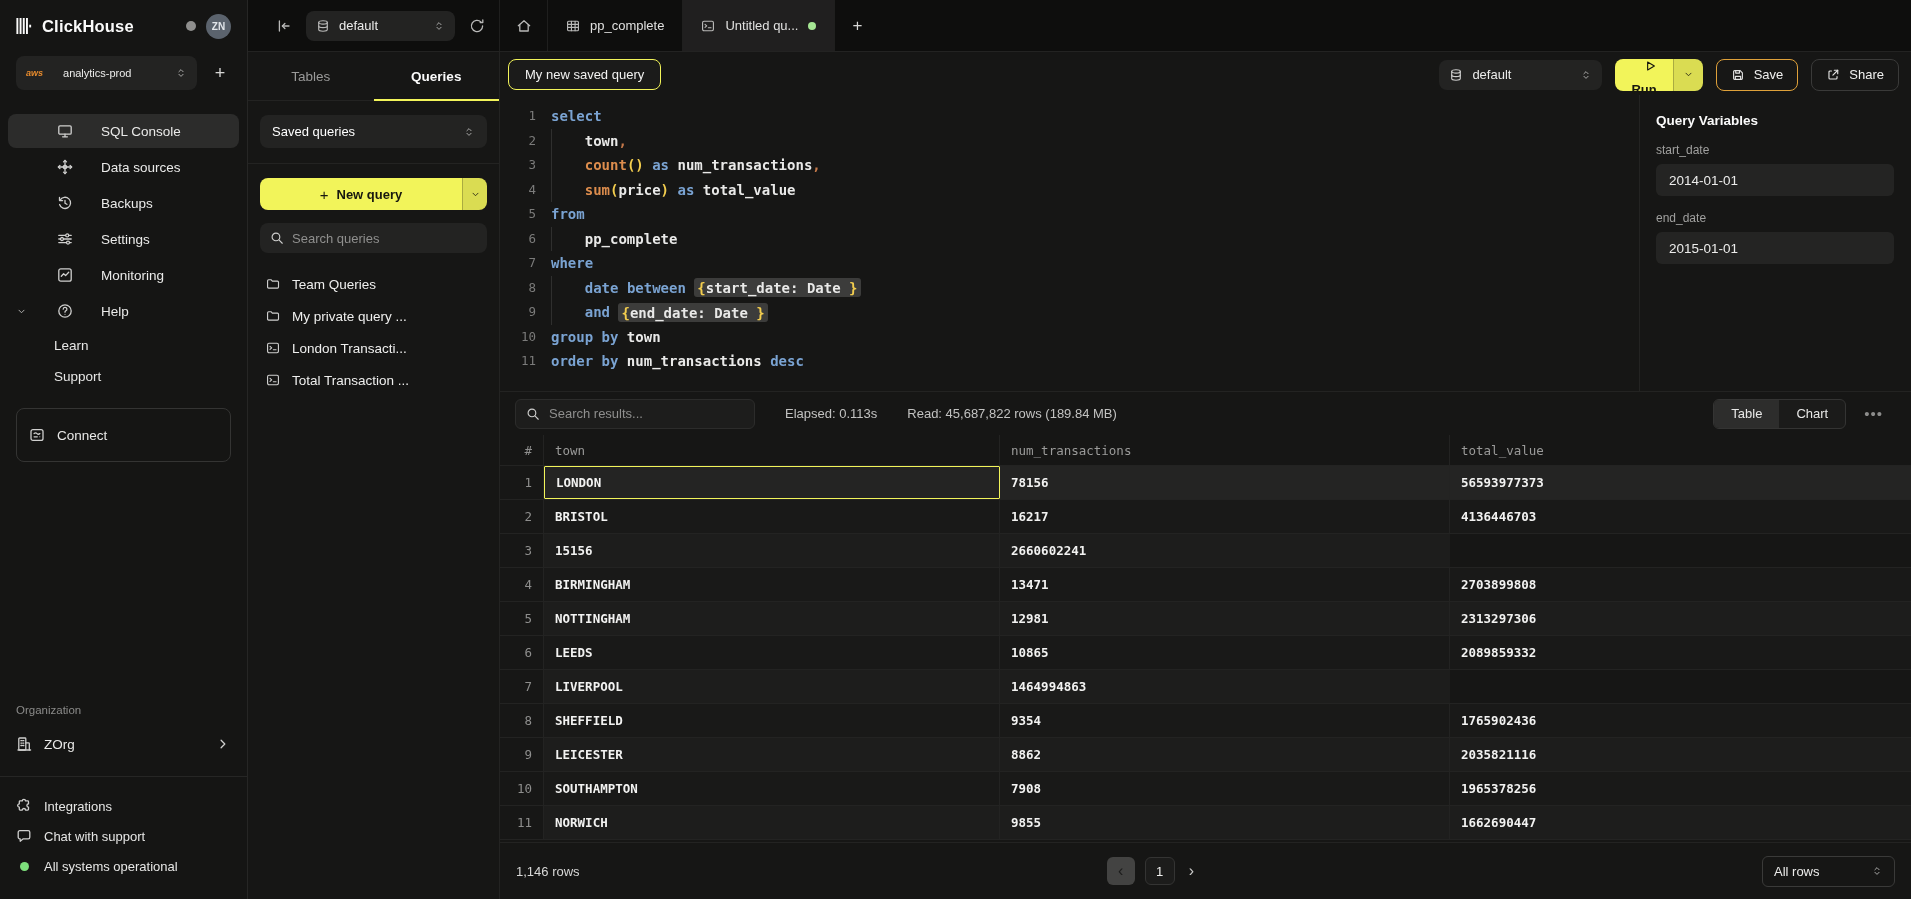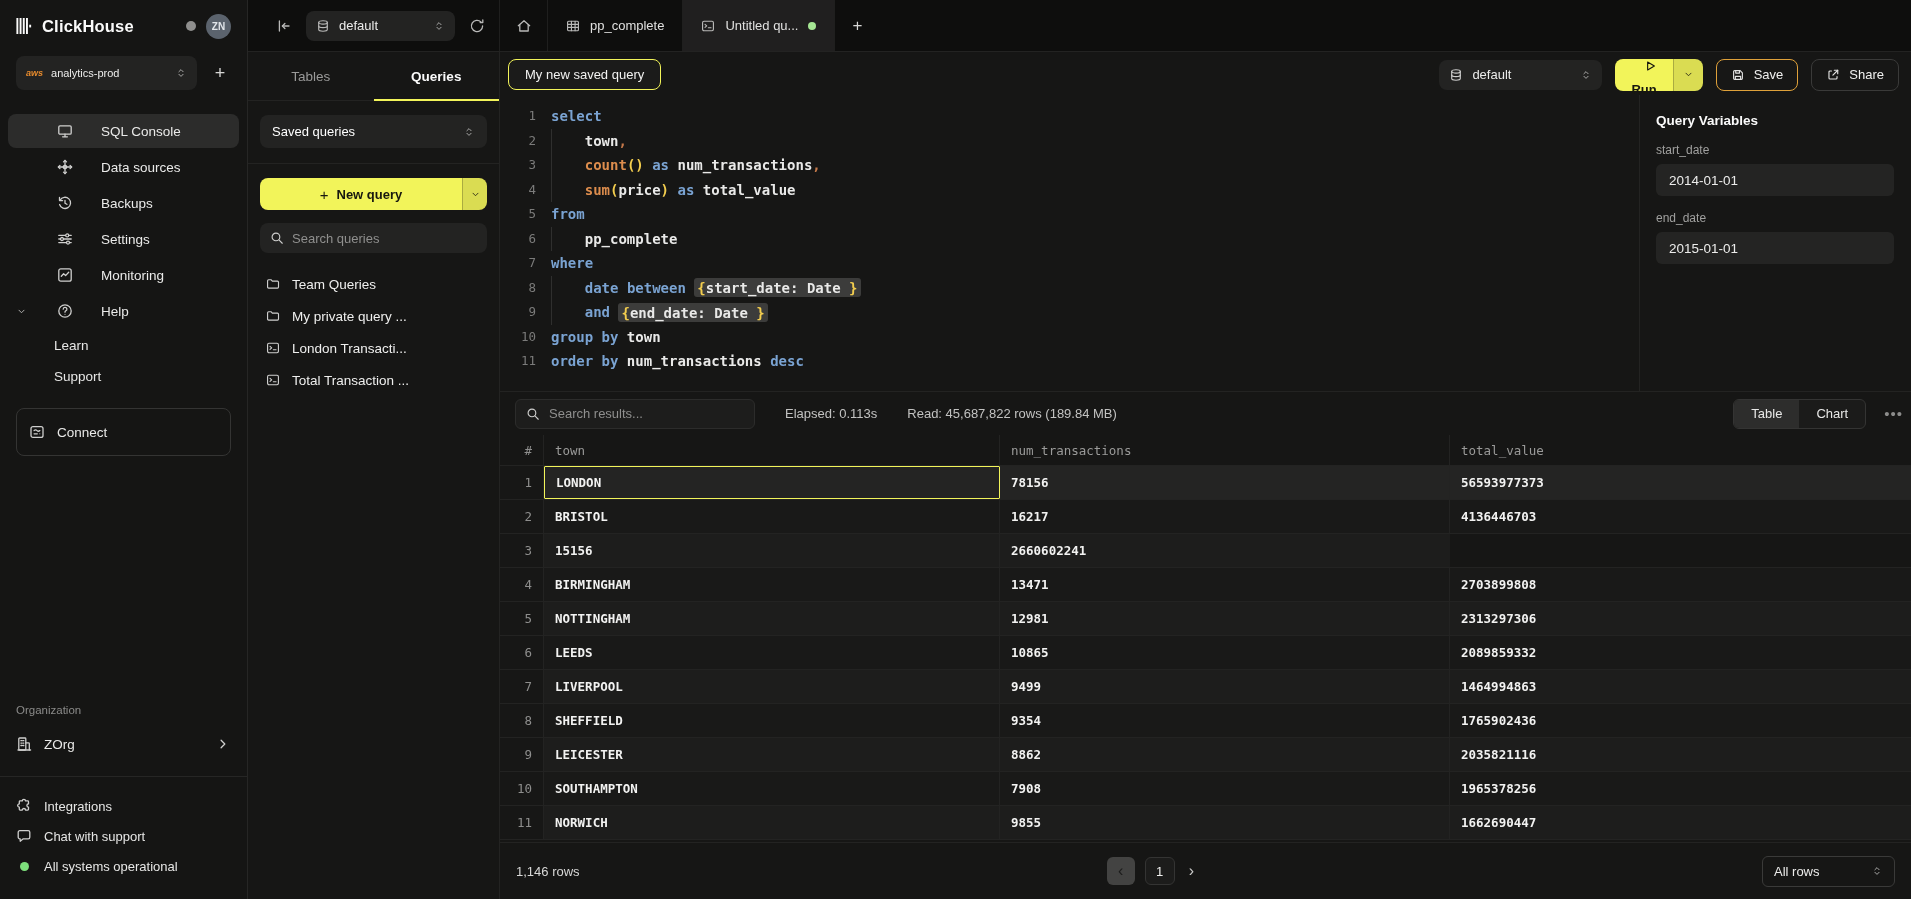--- a/index.html
+++ b/index.html
@@ -11,34 +11,34 @@
   .sidebar { width:248px; flex:none; background:#151514; border-right:1px solid #262625;
     display:flex; flex-direction:column; }
   .brand-row { height:52px; flex:none; display:flex; align-items:center; padding:0 16px; gap:10px; }
   .logo svg { display:block; }
   .brand-name { font-size:16.5px; font-weight:700; letter-spacing:.2px; color:#fafafa; }
   .brand-dot { width:10px; height:10px; border-radius:50%; background:#8f8f8e; margin-left:auto; }
   .avatar { width:25px; height:25px; border-radius:50%; background:#5b636d; color:#e2e6ea;
     font-size:10px; font-weight:700; display:flex; align-items:center; justify-content:center; }
   .cluster-row { display:flex; align-items:center; gap:10px; padding:4px 14px 0 16px; }
   .cluster-select { flex:1; height:34px; background:#232322; border-radius:8px; display:flex;
-    align-items:center; gap:8px; padding:0 10px; cursor:pointer; }
+    align-items:center; gap:20px; padding:0 10px; cursor:pointer; }
   .aws { color:#e78b2d; font-size:9px; font-weight:700; font-style:italic; }
   .cluster-name { font-size:11px; color:#ececeb; flex:1; white-space:nowrap; overflow:hidden; }
   .plus-btn { width:26px; height:26px; display:flex; align-items:center; justify-content:center;
     color:#d6d6d5; font-size:18px; font-weight:400; cursor:pointer; }
   .nav { margin-top:22px; }
   .nav-item { height:34px; margin:2px 8px; padding:0 8px; border-radius:8px; display:flex;
     align-items:center; gap:28px; font-size:13.5px; color:#eaeae9; cursor:pointer; }
   .nav-item.active { background:#2c2c2b; }
   .nav-caret { width:13px; flex:none; display:flex; align-items:center; color:#bdbdbc; }
   .nav-caret svg { width:11px; height:11px; }
   .sub-item { height:31px; padding-left:54px; display:flex; align-items:center; font-size:13.5px;
     color:#e6e6e5; cursor:pointer; }
-  .connect-btn { margin:16px 16px 0; height:48px; border:1px solid #343433; border-radius:8px;
+  .connect-btn { margin:16px 16px 0; height:54px; border:1px solid #343433; border-radius:8px;
     display:flex; align-items:center; gap:12px; padding:0 12px; font-size:13.5px; cursor:pointer; }
   .side-spacer { flex:1; }
   .org-label { padding:0 16px 10px; font-size:11.5px; color:#8a8a89; }
   .org-row { height:36px; display:flex; align-items:center; gap:12px; padding:0 16px; font-size:13.5px; cursor:pointer; }
   .org-row .chev-r { margin-left:auto; color:#cfcfce; }
   .side-divider { border-top:1px solid #262625; margin-top:14px; }
   .side-footer { padding:14px 16px 18px; }
   .foot-item { height:30px; display:flex; align-items:center; gap:12px; font-size:13px; color:#e6e6e5; cursor:pointer; }
   .status-dot { width:9px; height:9px; border-radius:50%; background:#7ddf7c; margin:0 3.5px; flex:none; }
   .icn { display:flex; align-items:center; justify-content:center; color:#cfcfce; flex:none; }
@@ -124,21 +124,21 @@
   .chip { background:#3c3c3b; border-radius:3px; padding:1.5px 3px; }
   .chip .y { color:#f2cd4e; }
   .variables { width:272px; flex:none; border-left:1px solid #232322; padding:18px 17px 0 16px; }
   .vars-title { font-size:13.5px; font-weight:600; color:#fafafa; }
   .var-label { margin-top:15px; font-size:12px; color:#a0a09f; }
   .var-input { margin-top:7px; height:32px; background:#242423; border-radius:6px; display:flex;
     align-items:center; padding:0 13px; font-size:13.5px; color:#ececeb; cursor:text; }
 
   
   .res-toolbar { height:43px; flex:none; display:flex; align-items:center; gap:30px;
-    padding:0 4px 0 15px; }
+    padding:0 24px 0 15px; }
   .res-search { width:240px; height:30px; background:#1d1d1c; border:1px solid #2c2c2b;
     border-radius:6px; display:flex; align-items:center; gap:9px; padding:0 10px; font-size:13px;
     color:#8f8f8e; cursor:text; flex:none; }
   .res-stat { font-size:13px; color:#c2c2c1; white-space:nowrap; }
   .res-right { margin-left:auto; display:flex; align-items:center; gap:14px; }
   .seg { height:30px; border:1px solid #343433; border-radius:6px; background:#1b1b1a; display:flex; overflow:hidden; }
   .seg-btn { padding:0 17px; display:flex; align-items:center; font-size:13px; color:#e8e8e7; cursor:pointer; }
   .seg-btn.active { background:#2d2d2c; }
   .dots { color:#8c8c8b; font-size:15px; letter-spacing:1px; cursor:pointer; padding:0 4px; }
 
@@ -649,21 +649,20 @@
               </div>
               <div class="grow body r-even">
                 <span class="gcell rnum">6</span>
                 <span class="gcell">LEEDS</span>
                 <span class="gcell">10865</span>
                 <span class="gcell">2089859332</span>
               </div>
               <div class="grow body r-odd">
                 <span class="gcell rnum">7</span>
                 <span class="gcell">LIVERPOOL</span>
-                <span class="gcell">9499</span>
                 <span class="gcell">1464994863</span>
               </div>
               <div class="grow body r-even">
                 <span class="gcell rnum">8</span>
                 <span class="gcell">SHEFFIELD</span>
                 <span class="gcell">9354</span>
                 <span class="gcell">1765902436</span>
               </div>
               <div class="grow body r-odd">
                 <span class="gcell rnum">9</span>

